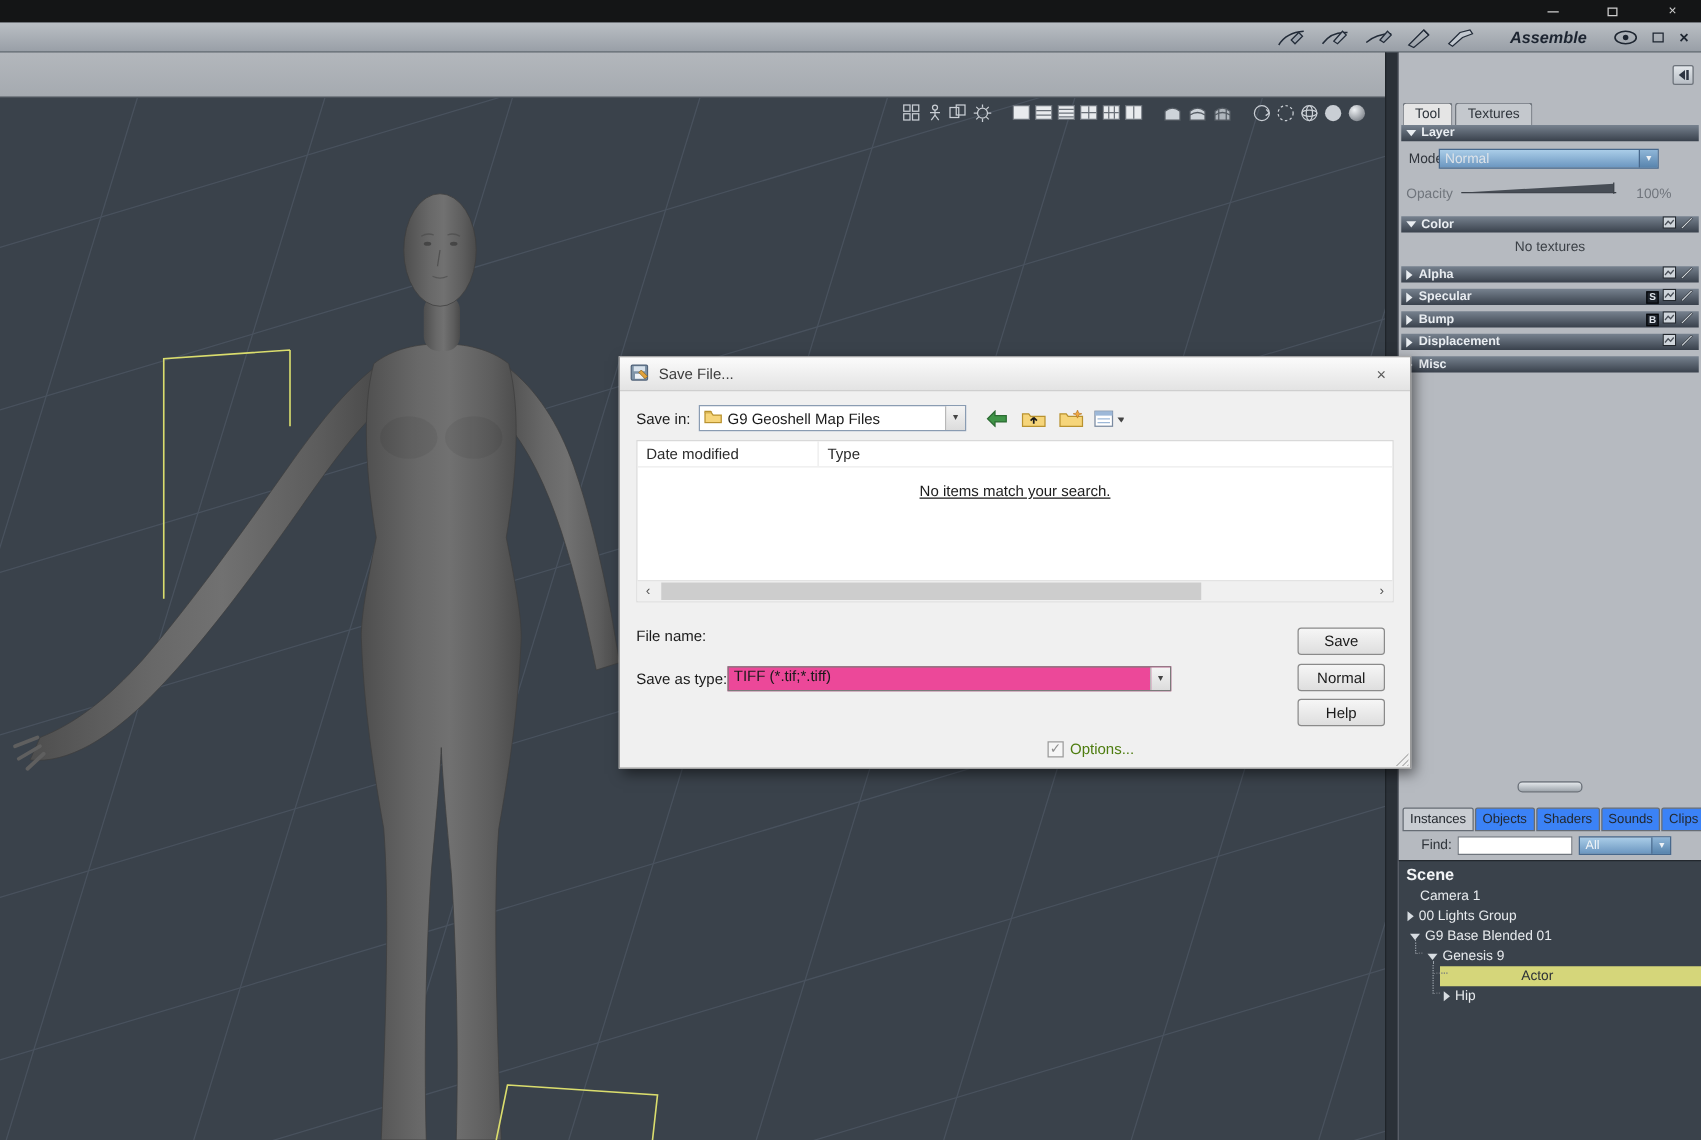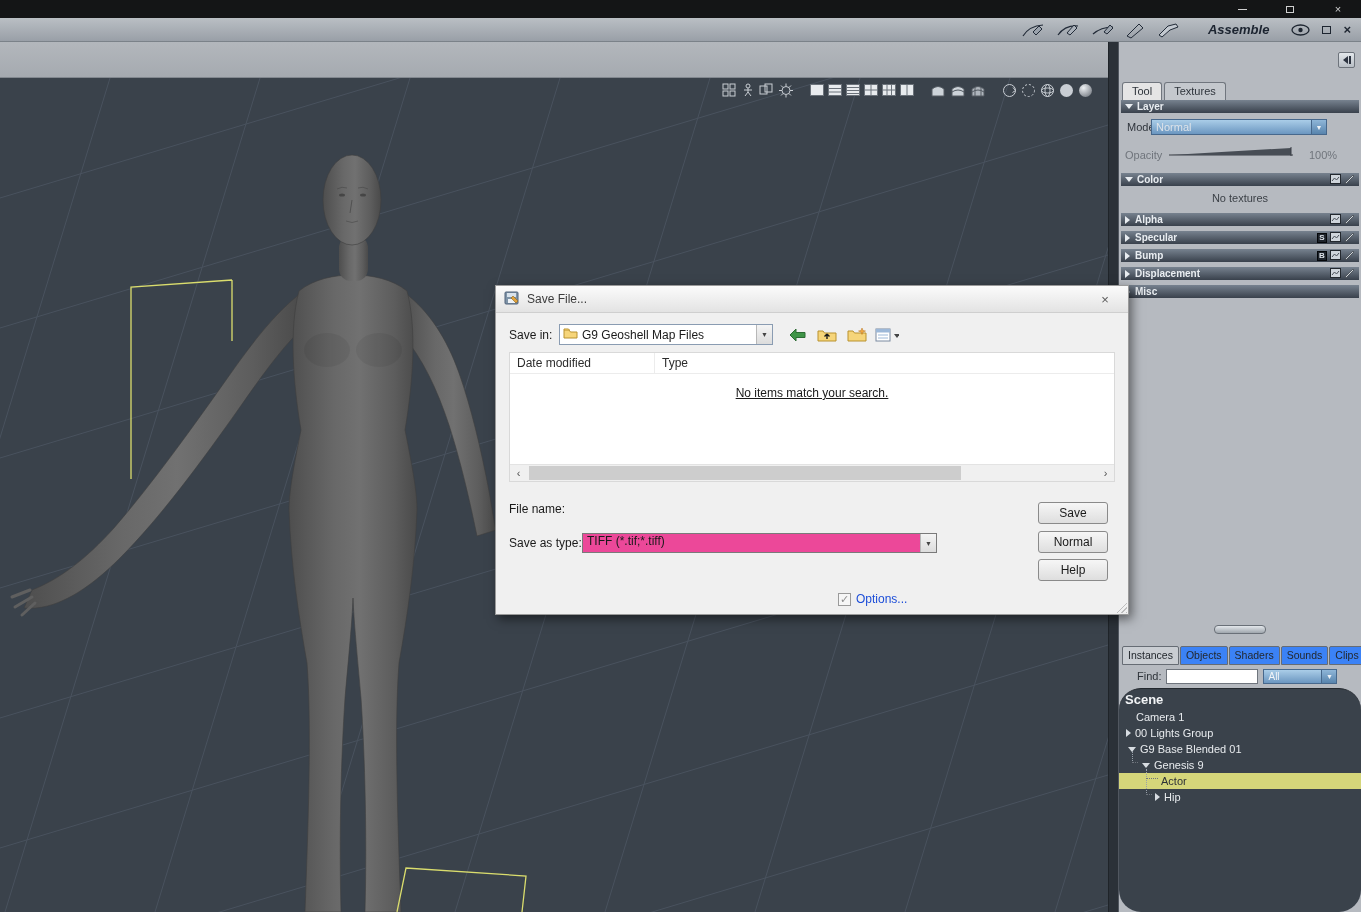--- a/index.html
+++ b/index.html
@@ -139,21 +139,21 @@
   .flabel { width:73px; }
   .fn-input { width:355px; height:20px; border:1px solid #7a7a7a; font-size:12px; padding:0 4px; font-family:inherit; background:#fff; }
   .type-dd { width:355px; height:20px; border:1px solid #7a7a7a; background:#ec4899; display:flex; align-items:flex-start; }
   .type-text { flex:1; padding-left:4px; white-space:nowrap; overflow:hidden; }
   .btn { position:absolute; right:7px; width:70px; height:22px; font-size:12px; color:#1a1a1a;
     background:linear-gradient(#f6f6f6,#dedede); border:1px solid #8a8a8a; border-radius:3px;
     display:flex; align-items:center; justify-content:center; }
   .options-row { position:absolute; left:342px; top:306px; display:flex; align-items:center; gap:5px; }
   .chk { width:13px; height:13px; border:1px solid #9a9a9a; background:#f6f6f6; color:#8f8f8f;
     font-size:11px; line-height:11px; text-align:center; }
-  .options-label { font-size:12px; color:#1d4ed8; }
+  .options-label { font-size:12px; color:#4d7c0f; }
   .resize-grip { position:absolute; right:1px; bottom:1px; width:13px; height:13px;
     background:repeating-linear-gradient(135deg, transparent 0 2px, #bdbdbd 2px 3px);
     clip-path:polygon(100% 0,100% 100%,0 100%); }
 </style>
 </head>
 <body>
 
 <div class="titlebar">
   <span class="win-ctl">
       <span class="win-min-bar"></span>
@@ -543,39 +543,39 @@
 
     <div class="find-row">
       <span class="find-label">Find:</span>
       <input class="find-input" style="">
       <div class="find-dd">
         <span class="dd-text">All</span>
         <span class="dd-arrow">▼</span>
       </div>
     </div>
 
-    <div class="scene-tree" style="position:absolute;border-radius:22px;">
+    <div class="scene-tree" style="position:absolute;">
       <div class="scene-title">Scene</div>
 
       <div class="tree-row" style="padding-left:17px;">
         <span>Camera 1</span>
       </div>
       <div class="tree-row" style="padding-left:7px;">
         <span class="arr-r"></span>
         <span>00 Lights Group</span>
       </div>
       <div class="tree-row" style="padding-left:9px;">
         <span class="arr-d"></span>
         <span>G9 Base Blended 01</span>
       </div>
       <div class="tree-row" style="padding-left:23px;">
         <span class="arr-d"></span>
         <span>Genesis 9</span>
       </div>
-      <div class="tree-row selected" style="padding-left:42px;">
+      <div class="tree-row selected" style="padding-left:65px;margin-left:33px;">
         <span>Actor</span>
       </div>
       <div class="tree-row" style="padding-left:36px;">
         <span class="arr-r"></span>
         <span>Hip</span>
       </div>
 
       <div class="tree-line vl" style="left:13px; top:62px; height:12px;"></div>
       <div class="tree-line hl" style="left:13px; top:73px; width:6px;"></div>
       <div class="tree-line vl" style="left:27px; top:80px; height:26px;"></div>

